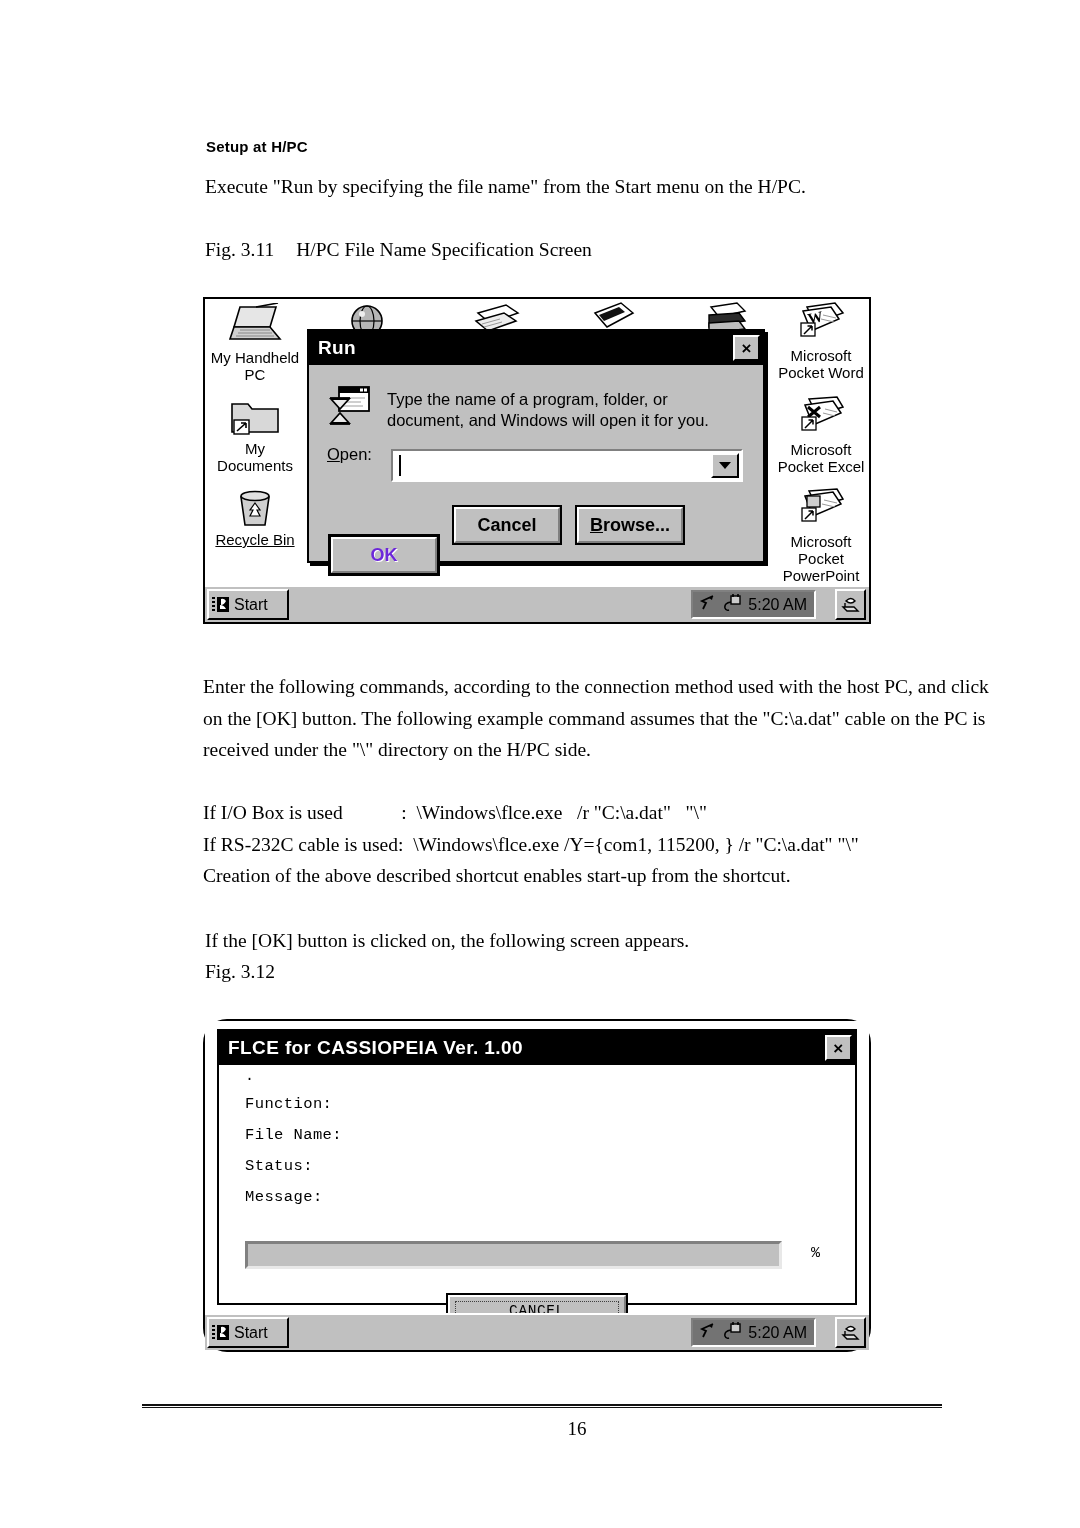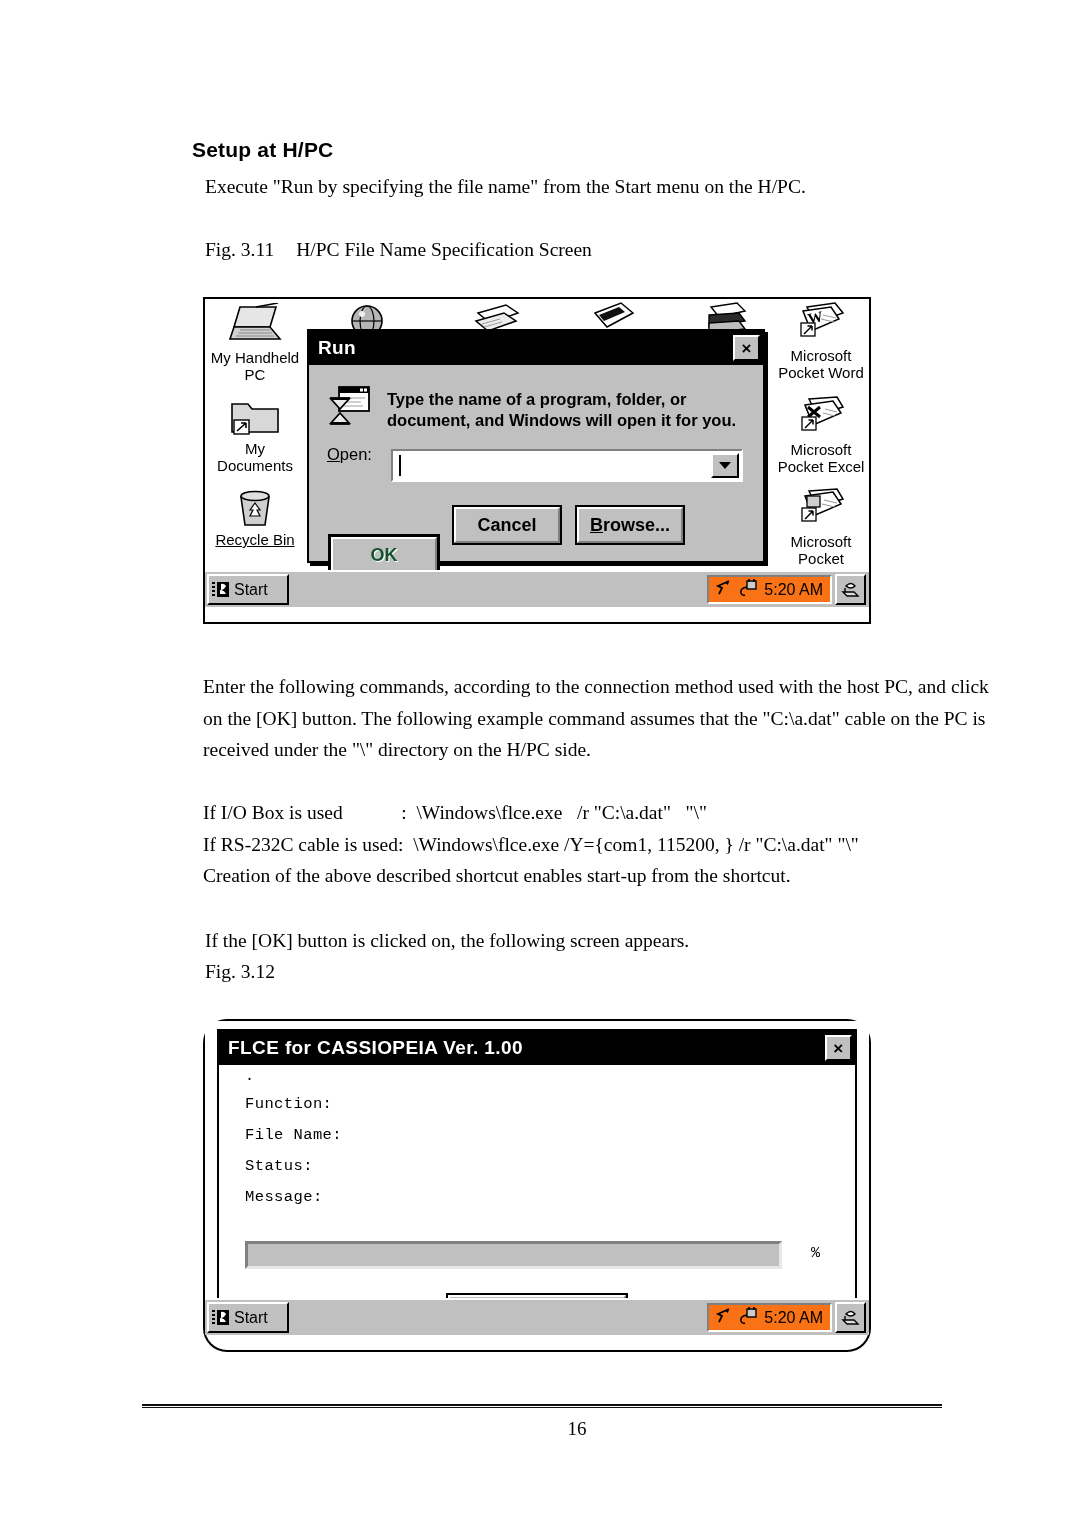--- a/index.html
+++ b/index.html
@@ -9,23 +9,23 @@
     background:#ffffff;
     font-family:"Liberation Serif", serif;
     color:#000;
     position:relative;
     overflow:hidden;
   }
   .page { position:absolute; left:0; top:0; width:1080px; height:1528px; }
 
   
   .h1 {
-    position:absolute; left:192px; top:138px;
+    position:absolute; left:206px; top:138px;
     font-family:"Liberation Sans", sans-serif;
-    font-weight:bold; font-size:21px; letter-spacing:.2px;
+    font-weight:bold; font-size:15px; letter-spacing:.2px;
   }
   .para { position:absolute; font-size:19.5px; line-height:31px; }
   .p-intro { left:205px; top:171px; width:800px; }
   .cap311  { left:205px; top:234px; font-size:19.5px; }
   .cap311 .lbl { margin-right:22px; }
   .p-body  { left:203px; top:671px; width:790px; line-height:31.5px; text-align:justify; }
   .p-body .j { display:block; }
   .cmds { position:absolute; left:203px; top:797px; width:800px; font-size:19.5px; line-height:31.5px;}
   .cmd-row { display:block; white-space:pre; }
   .p-ok   { left:205px; top:925px; }
@@ -39,38 +39,38 @@
 
   
   .shot { position:absolute; border:2px solid #000; background:#fff; }
   #shot311 { left:203px; top:297px; width:668px; height:327px; }
   #shot312 { left:203px; top:1019px; width:668px; height:333px;border-radius:24px; }
 
   .desktop { position:absolute; left:0; top:0; right:0; bottom:37px; background:#ffffff; overflow:hidden; }
 
   
   .taskbar {
-    position:absolute; left:0; right:0; bottom:15px; height:37px;
+    position:absolute; left:0; right:0; bottom:0; height:37px;
     background:#c0c0c0;
     border-top:2px solid #ffffff;
-    display:flex; align-items:center;
+    display:flex; align-items:center;gap:16px;
   }
   .start-btn {
     margin-left:2px; height:31px; min-width:82px;
     background:#c0c0c0;
     border-top:2px solid #fff; border-left:2px solid #fff;
     border-right:2px solid #000; border-bottom:2px solid #000;
     display:flex; align-items:center; gap:3px; padding:0 5px 0 3px;
     font-family:"Liberation Sans", sans-serif; font-size:16px;
   }
   .start-flag { width:19px; height:17px; position:relative; flex:none; }
   .tb-fill { flex:1; }
   .tray {
     height:29px; margin-right:3px; display:flex; align-items:center; gap:6px;
-    background:#f97316; border-top:2px solid #808080; border-left:2px solid #808080;
+    background:#737373; border-top:2px solid #808080; border-left:2px solid #808080;
     border-right:2px solid #fff; border-bottom:2px solid #fff;
     padding:0 7px 0 6px;
     font-family:"Liberation Sans", sans-serif; font-size:16px;
   }
   .tray-btn {
     width:31px; height:31px; margin-right:3px; flex:none;
     background:#c0c0c0;
     border-top:2px solid #fff; border-left:2px solid #fff;
     border-right:2px solid #000; border-bottom:2px solid #000;
     display:flex; align-items:center; justify-content:center;
@@ -98,21 +98,21 @@
   .dlg-title .t { flex:1; }
   .closebox {
     width:27px; height:26px; background:#c0c0c0; color:#000;
     border-top:2px solid #fff; border-left:2px solid #fff;
     border-right:2px solid #000; border-bottom:2px solid #000;
     display:flex; align-items:center; justify-content:center;
     font-family:"Liberation Sans", sans-serif; font-size:17px; font-weight:bold; line-height:1;
   }
   .dlg-body { position:relative; height:calc(100% - 34px); background:#c0c0c0; }
 
-  .run-row { position:absolute; left:18px; top:18px; display:flex; gap:14px;font-weight:bold; }
+  .run-row { position:absolute; left:18px; top:18px; display:flex; gap:14px; }
   .run-msg {
     font-family:"Liberation Sans", sans-serif; font-size:16.5px; line-height:21px;
     padding-top:6px; white-space:pre-line;
   }
   .open-label {
     position:absolute; left:18px; top:80px;
     font-family:"Liberation Sans", sans-serif; font-size:16.5px;
   }
   .open-label u { text-decoration:underline; }
   .combo {
@@ -138,21 +138,21 @@
   .btn {
     min-width:106px; height:36px; background:#c0c0c0;
     border-top:2px solid #fff; border-left:2px solid #fff;
     border-right:2px solid #808080; border-bottom:2px solid #808080;
     display:flex; align-items:center; justify-content:center;
     font-family:"Liberation Sans", sans-serif; font-weight:bold; font-size:18px;
     outline:2px solid #000; outline-offset:0px; margin:2px;
   }
   .btn.flat { outline:2px solid #000; }
   .btn.default { outline:3px solid #000; }
-  .btn.disabled { color:#14532d; text-shadow:1px 1px 0 #fff;margin-top:32px; }
+  .btn.disabled { color:#6d28d9; text-shadow:1px 1px 0 #fff;margin-top:32px; }
   .btn u { text-decoration:underline; }
 
   
   #flce { position:absolute; left:12px; top:8px; right:12px; bottom:8px;
           background:#fff; border:2px solid #000; }
   .flce-title {
     height:34px; background:#000; color:#fff;
     display:flex; align-items:center; padding:0 3px 0 9px;
     font-family:"Liberation Sans", sans-serif; font-weight:bold; font-size:19px;
     letter-spacing:.4px;

